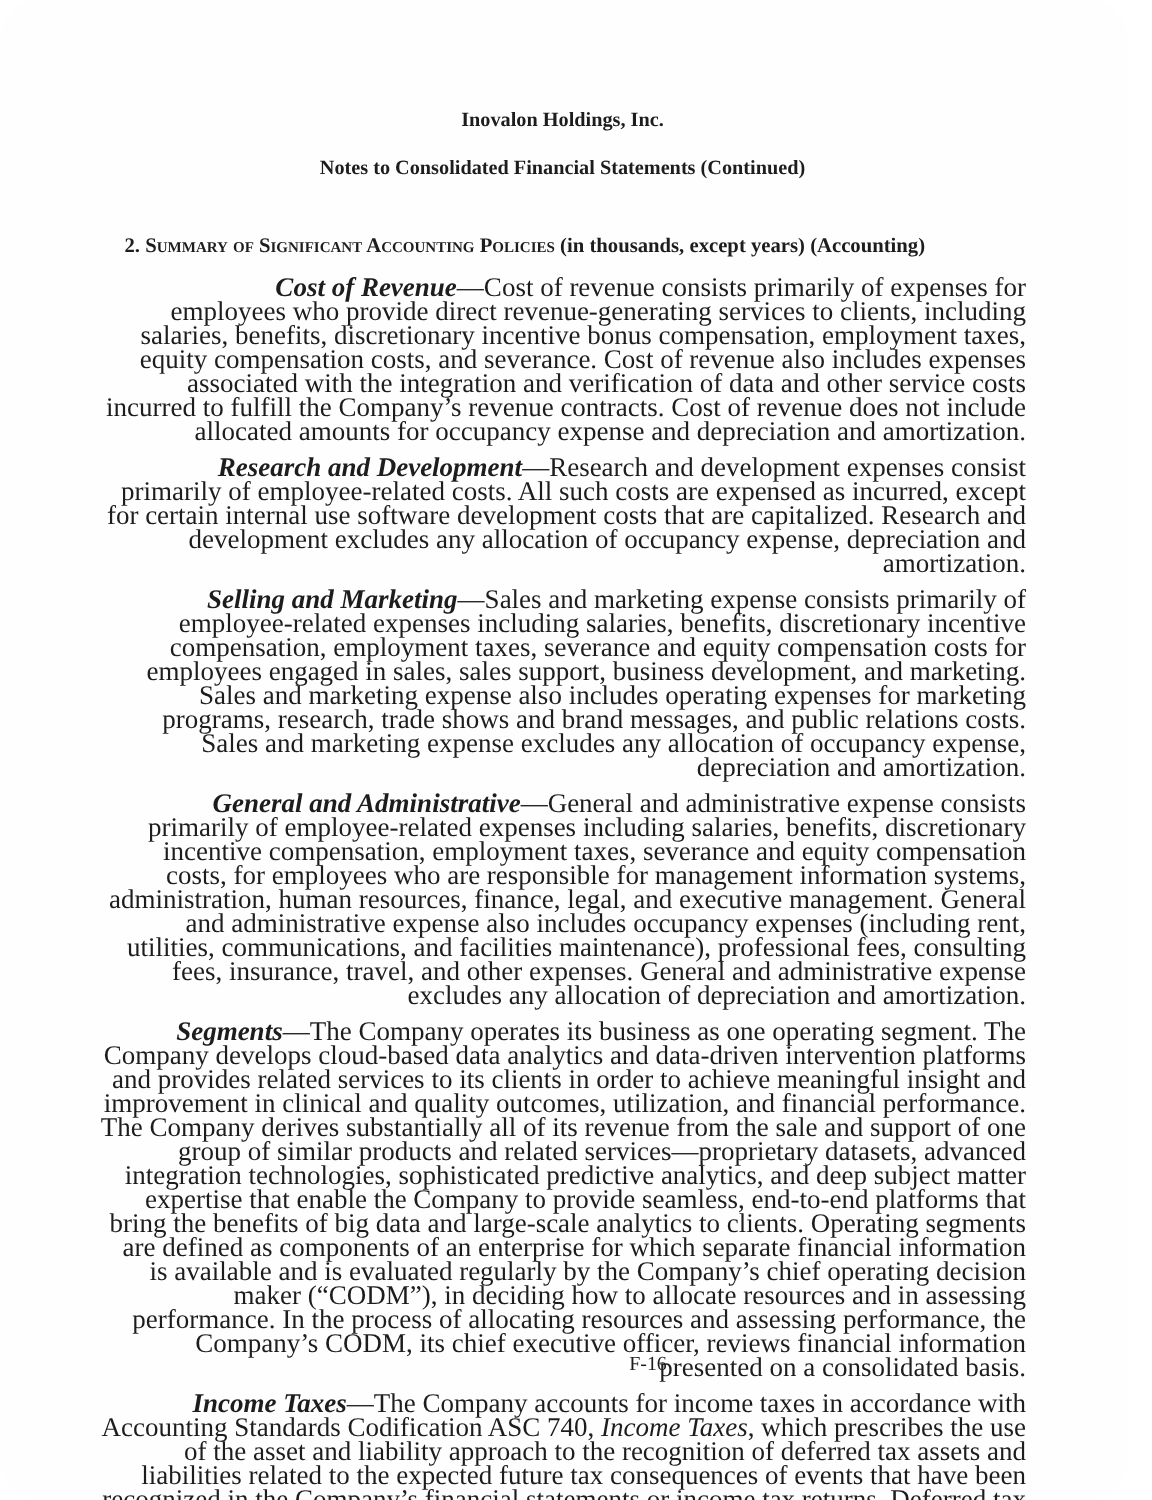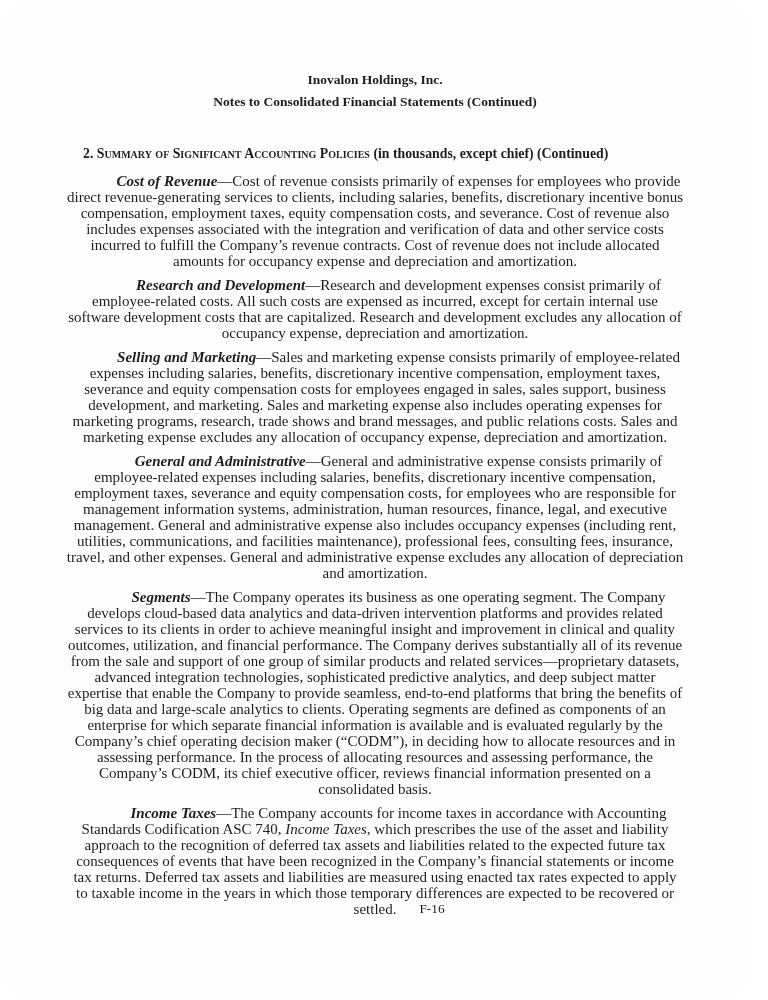--- a/index.html
+++ b/index.html
@@ -18,40 +18,40 @@
     padding: 0 68px 0 66px;
   }
   .title-block { text-align: center; }
   .doc-title {
     padding-top: 72px;
     font-size: 13.5px;
     font-weight: bold;
     line-height: 16px;
   }
   .doc-subtitle {
-    margin-top: 6px;
+    margin-top: 16px;
     font-size: 13.5px;
     font-weight: bold;
     line-height: 16px;
   }
   .section-heading {
     margin-top: 36px;
     margin-left: 17px;
     margin-bottom: 11px;
     font-size: 13.8px;
     font-weight: bold;
     line-height: 16px;
   }
   .section-heading .sc { font-variant: small-caps; margin-top: 48px; }
   .paragraphs p.para {
     margin: 0 0 8px 0;
-    font-size: 15px;
+    font-size: 18px;
     line-height: 16px;
     text-indent: 47px;
-    text-align: center;
+    text-align: right;
   }
   .seg-lead { font-weight: bold; font-style: italic; }
   .seg-italic { font-style: italic; }
   .seg-normal { font-style: normal; }
   .page-footer {
     position: absolute;
     top: 901px;
     left: 0;
     width: 768px;
     text-align: center;
@@ -64,21 +64,21 @@
 <body>
 
 <div class="page">
   <div class="content">
 
     <div class="title-block">
       <div class="doc-title">Inovalon Holdings, Inc.</div>
       <div class="doc-subtitle">Notes to Consolidated Financial Statements (Continued)</div>
     </div>
 
-    <div class="section-heading"><span>2.</span> <span class="sc">Summary of Significant Accounting Policies</span> <span>(in thousands, except chief) (Continued)</span></div>
+    <div class="section-heading"><span>2.</span> <span class="sc">Summary of Significant Accounting Policies</span> <span>(in thousands, except years) (Accounting)</span></div>
 
     <div class="paragraphs">
         <p class="para"><span class="seg-lead">Cost of Revenue</span><span class="seg-normal">—Cost of revenue consists primarily of expenses for employees who provide direct revenue-generating services to clients, including salaries, benefits, discretionary incentive bonus compensation, employment taxes, equity compensation costs, and severance. Cost of revenue also includes expenses associated with the integration and verification of data and other service costs incurred to fulfill the Company’s revenue contracts. Cost of revenue does not include allocated amounts for occupancy expense and depreciation and amortization.</span></p>
         <p class="para"><span class="seg-lead">Research and Development</span><span class="seg-normal">—Research and development expenses consist primarily of employee-related costs. All such costs are expensed as incurred, except for certain internal use software development costs that are capitalized. Research and development excludes any allocation of occupancy expense, depreciation and amortization.</span></p>
         <p class="para"><span class="seg-lead">Selling and Marketing</span><span class="seg-normal">—Sales and marketing expense consists primarily of employee-related expenses including salaries, benefits, discretionary incentive compensation, employment taxes, severance and equity compensation costs for employees engaged in sales, sales support, business development, and marketing. Sales and marketing expense also includes operating expenses for marketing programs, research, trade shows and brand messages, and public relations costs. Sales and marketing expense excludes any allocation of occupancy expense, depreciation and amortization.</span></p>
         <p class="para"><span class="seg-lead">General and Administrative</span><span class="seg-normal">—General and administrative expense consists primarily of employee-related expenses including salaries, benefits, discretionary incentive compensation, employment taxes, severance and equity compensation costs, for employees who are responsible for management information systems, administration, human resources, finance, legal, and executive management. General and administrative expense also includes occupancy expenses (including rent, utilities, communications, and facilities maintenance), professional fees, consulting fees, insurance, travel, and other expenses. General and administrative expense excludes any allocation of depreciation and amortization.</span></p>
         <p class="para"><span class="seg-lead">Segments</span><span class="seg-normal">—The Company operates its business as one operating segment. The Company develops cloud-based data analytics and data-driven intervention platforms and provides related services to its clients in order to achieve meaningful insight and improvement in clinical and quality outcomes, utilization, and financial performance. The Company derives substantially all of its revenue from the sale and support of one group of similar products and related services—proprietary datasets, advanced integration technologies, sophisticated predictive analytics, and deep subject matter expertise that enable the Company to provide seamless, end-to-end platforms that bring the benefits of big data and large-scale analytics to clients. Operating segments are defined as components of an enterprise for which separate financial information is available and is evaluated regularly by the Company’s chief operating decision maker (“CODM”), in deciding how to allocate resources and in assessing performance. In the process of allocating resources and assessing performance, the Company’s CODM, its chief executive officer, reviews financial information presented on a consolidated basis.</span></p>
         <p class="para"><span class="seg-lead">Income Taxes</span><span class="seg-normal">—The Company accounts for income taxes in accordance with Accounting Standards Codification ASC 740, </span><span class="seg-italic">Income Taxes</span><span class="seg-normal">, which prescribes the use of the asset and liability approach to the recognition of deferred tax assets and liabilities related to the expected future tax consequences of events that have been recognized in the Company’s financial statements or income tax returns. Deferred tax assets and liabilities are measured using enacted tax rates expected to apply to taxable income in the years in which those temporary differences are expected to be recovered or settled.</span></p>
       </div>
 

